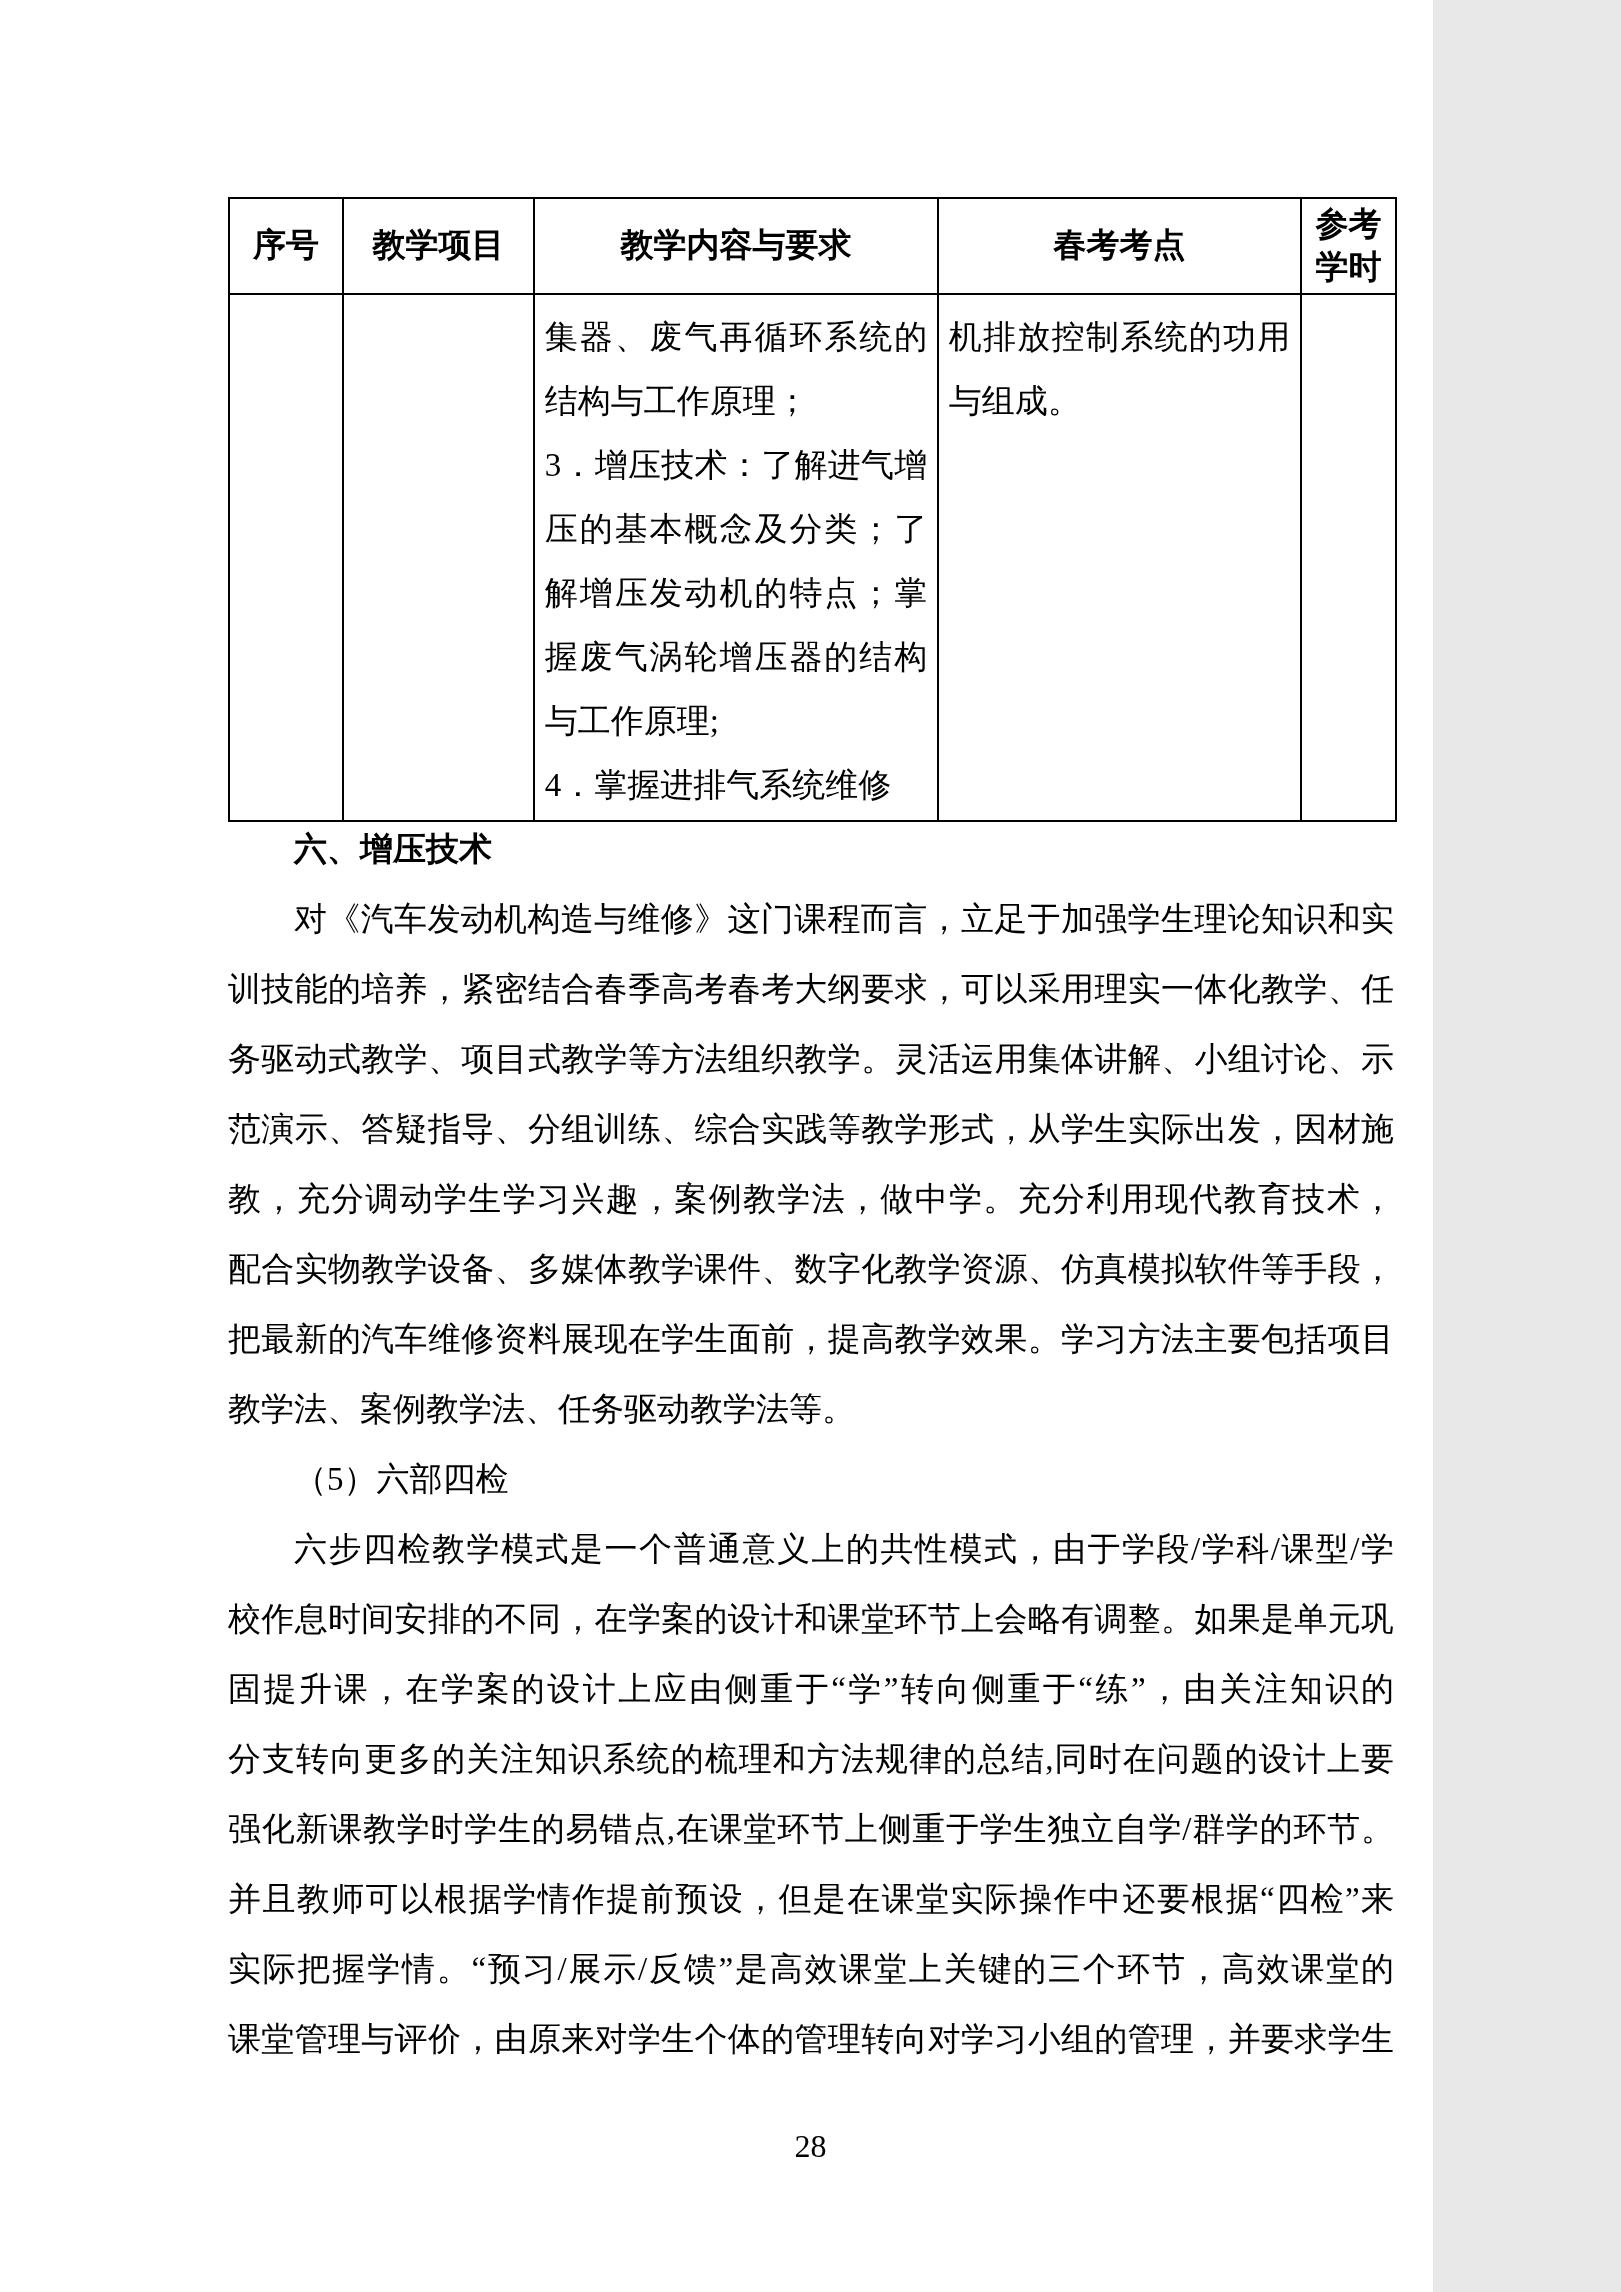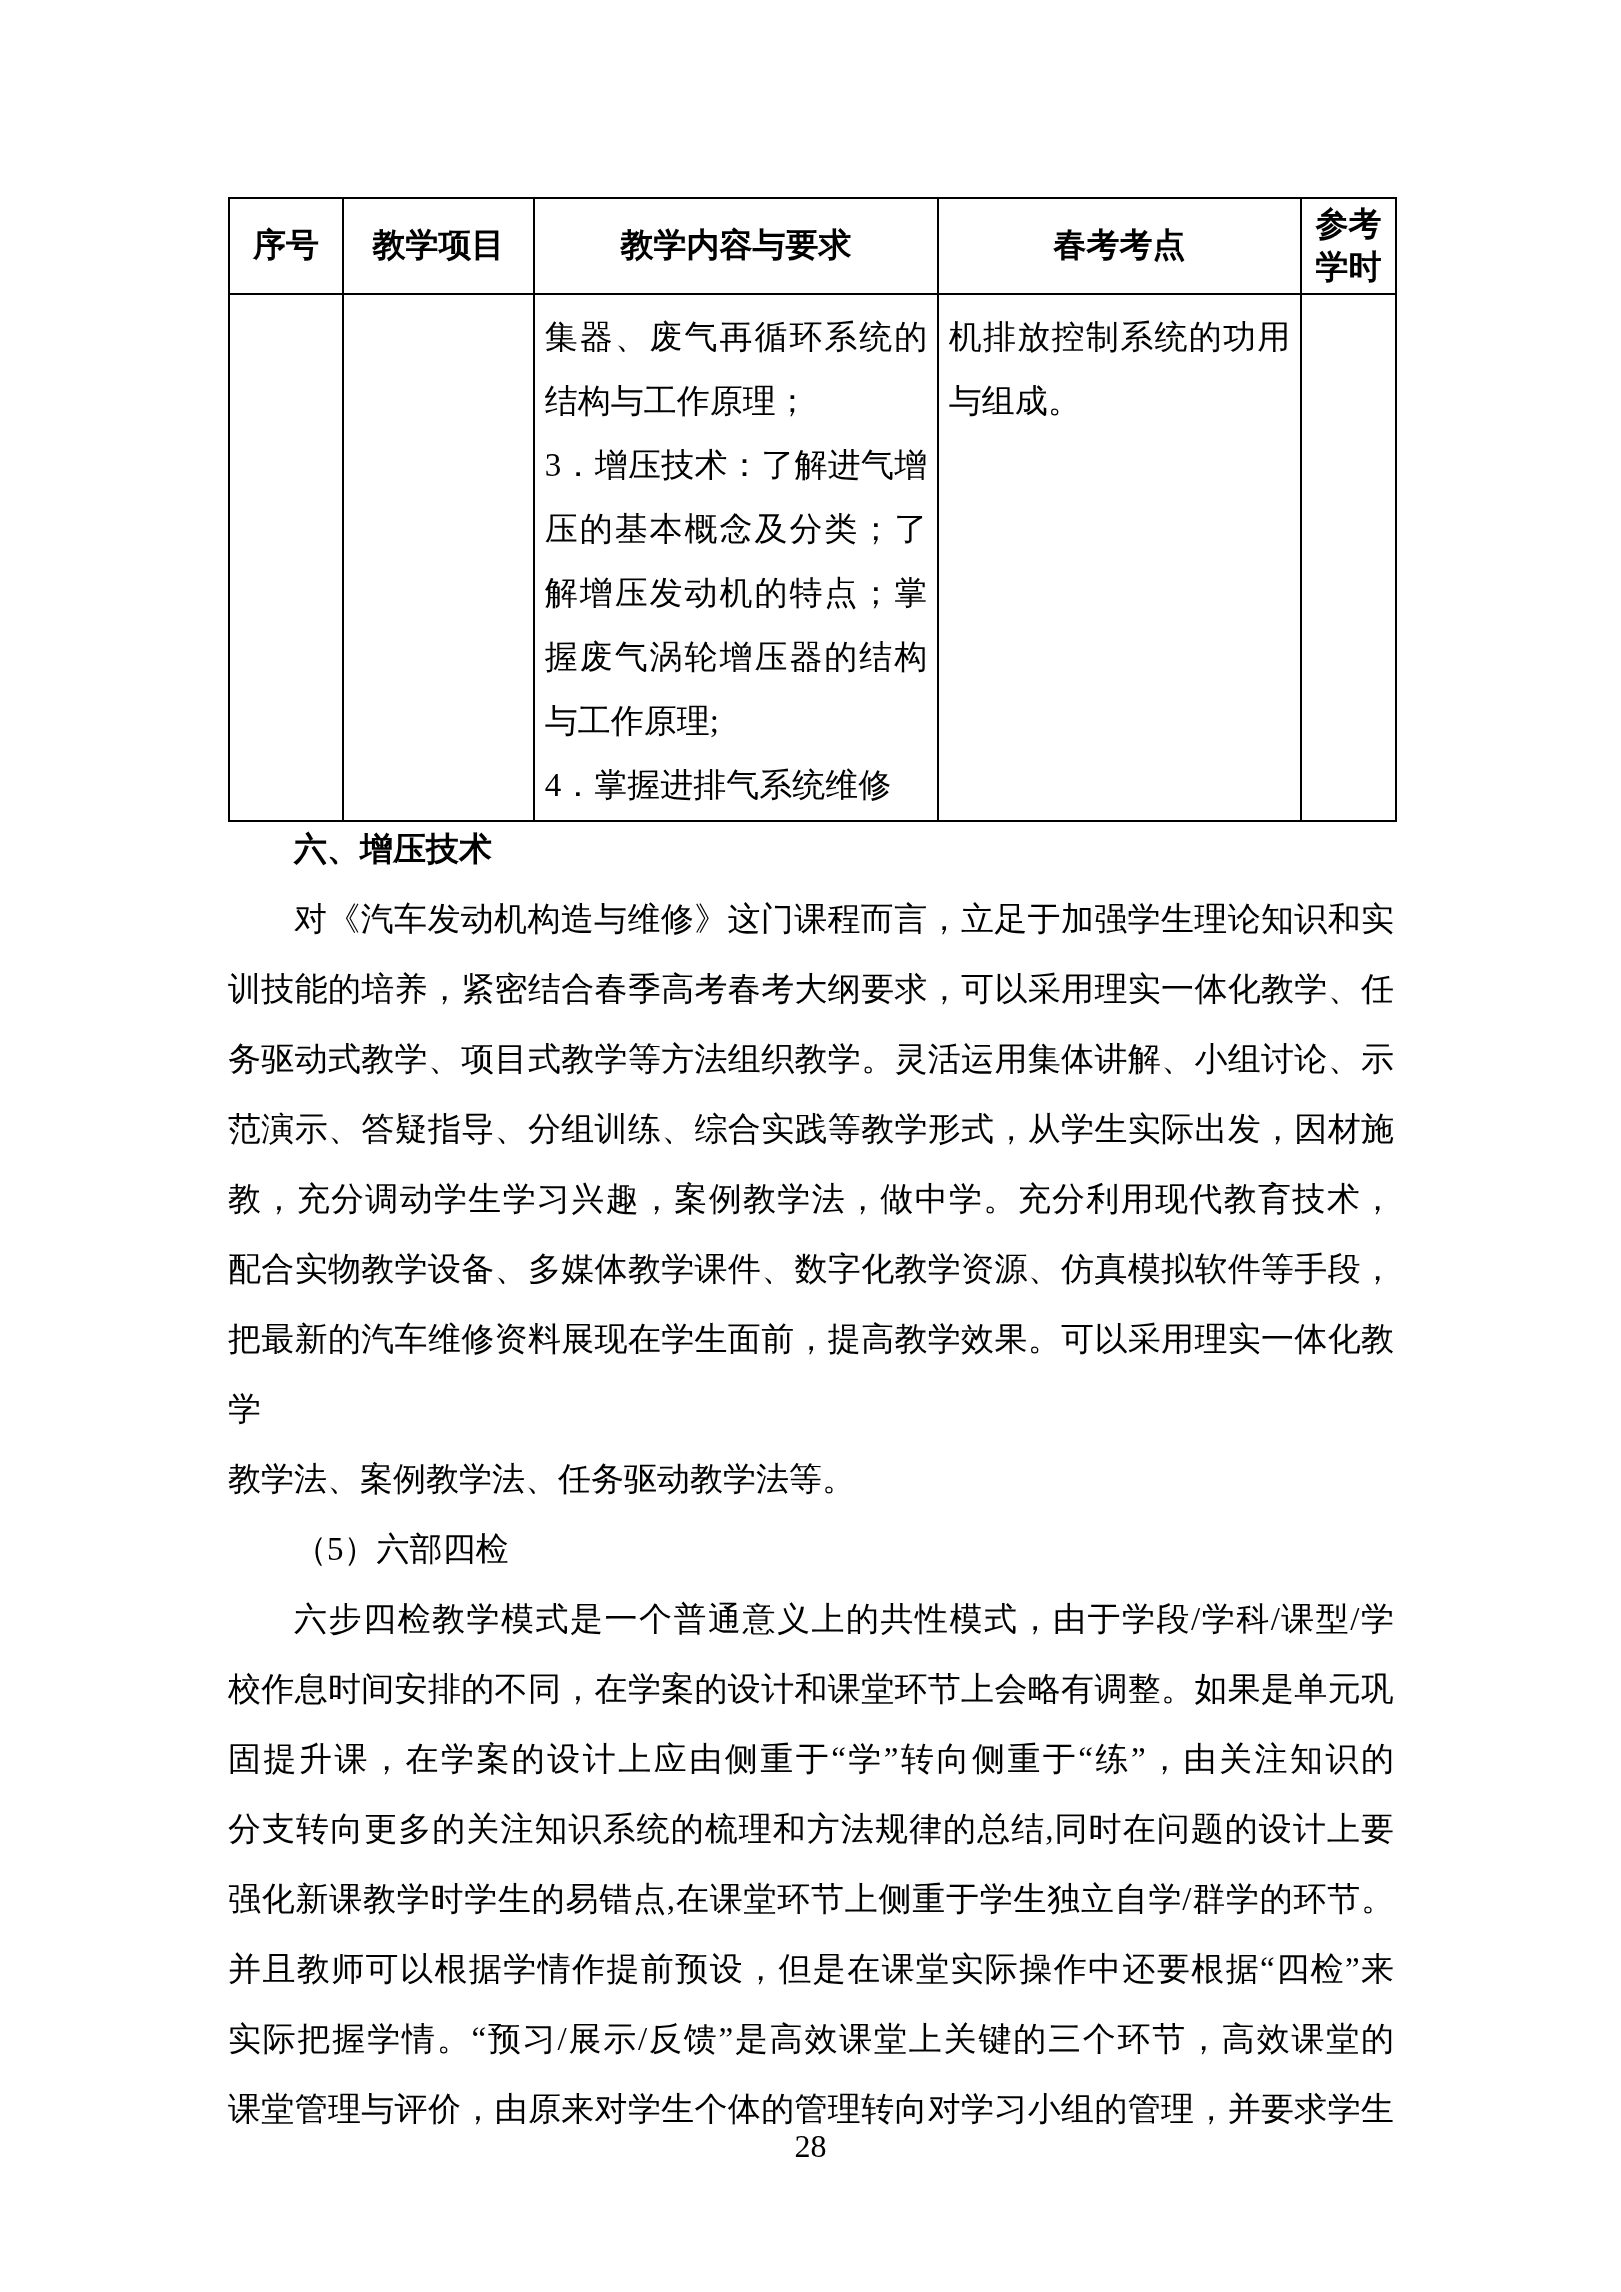--- a/index.html
+++ b/index.html
@@ -1,18 +1,18 @@
 <!DOCTYPE html>
 <html lang="zh"><head>
 <meta charset="utf-8">
 <style>
   html,body{margin:0;padding:0;background:#e8e8e8;}
   .page{
     position:relative;
-    width:1621px;height:2293px;
+    width:1433px;height:2293px;
     background:#ffffff;
     font-family:"Liberation Serif","DejaVu Serif",serif;
     color:#000000;
     overflow:hidden;
   }
   
   .doc-table{
     position:absolute;
     left:228px;top:197px;
     width:1166px;
@@ -133,21 +133,21 @@
     <div class="heading bold">
       <div class="line">六、增压技术</div>
     </div>
     <div class="para">
         <div class="line">对《汽车发动机构造与维修》这门课程而言，立足于加强学生理论知识和实</div>
         <div class="line">训技能的培养，紧密结合春季高考春考大纲要求，可以采用理实一体化教学、任</div>
         <div class="line">务驱动式教学、项目式教学等方法组织教学。灵活运用集体讲解、小组讨论、示</div>
         <div class="line">范演示、答疑指导、分组训练、综合实践等教学形式，从学生实际出发，因材施</div>
         <div class="line">教，充分调动学生学习兴趣，案例教学法，做中学。充分利用现代教育技术，</div>
         <div class="line">配合实物教学设备、多媒体教学课件、数字化教学资源、仿真模拟软件等手段，</div>
-        <div class="line">把最新的汽车维修资料展现在学生面前，提高教学效果。可以采用理实一体化教学</div>
+        <div class="line">把最新的汽车维修资料展现在学生面前，提高教学效果。学习方法主要包括项目</div>
         <div class="line">教学法、案例教学法、任务驱动教学法等。</div>
       </div>
     <div class="heading">
       <div class="line">（5）六部四检</div>
     </div>
     <div class="para continued">
         <div class="line">六步四检教学模式是一个普通意义上的共性模式，由于学段/学科/课型/学</div>
         <div class="line">校作息时间安排的不同，在学案的设计和课堂环节上会略有调整。如果是单元巩</div>
         <div class="line">固提升课，在学案的设计上应由侧重于“学”转向侧重于“练”，由关注知识的</div>
         <div class="line">分支转向更多的关注知识系统的梳理和方法规律的总结,同时在问题的设计上要</div>

